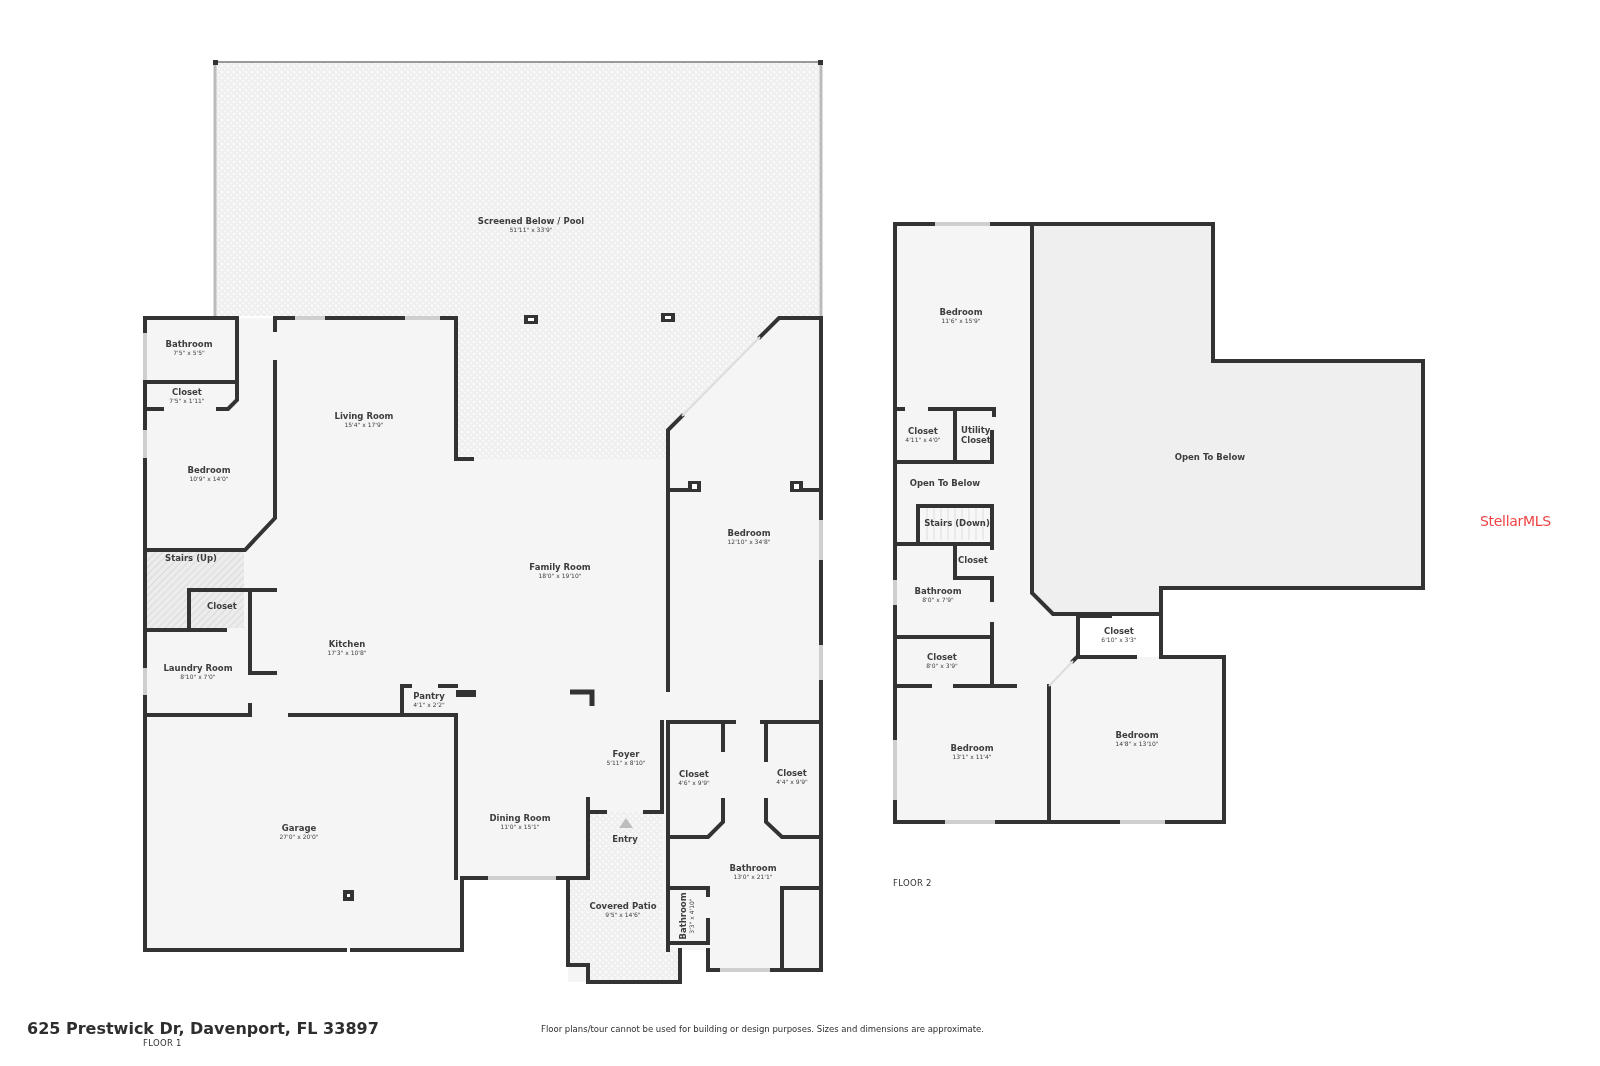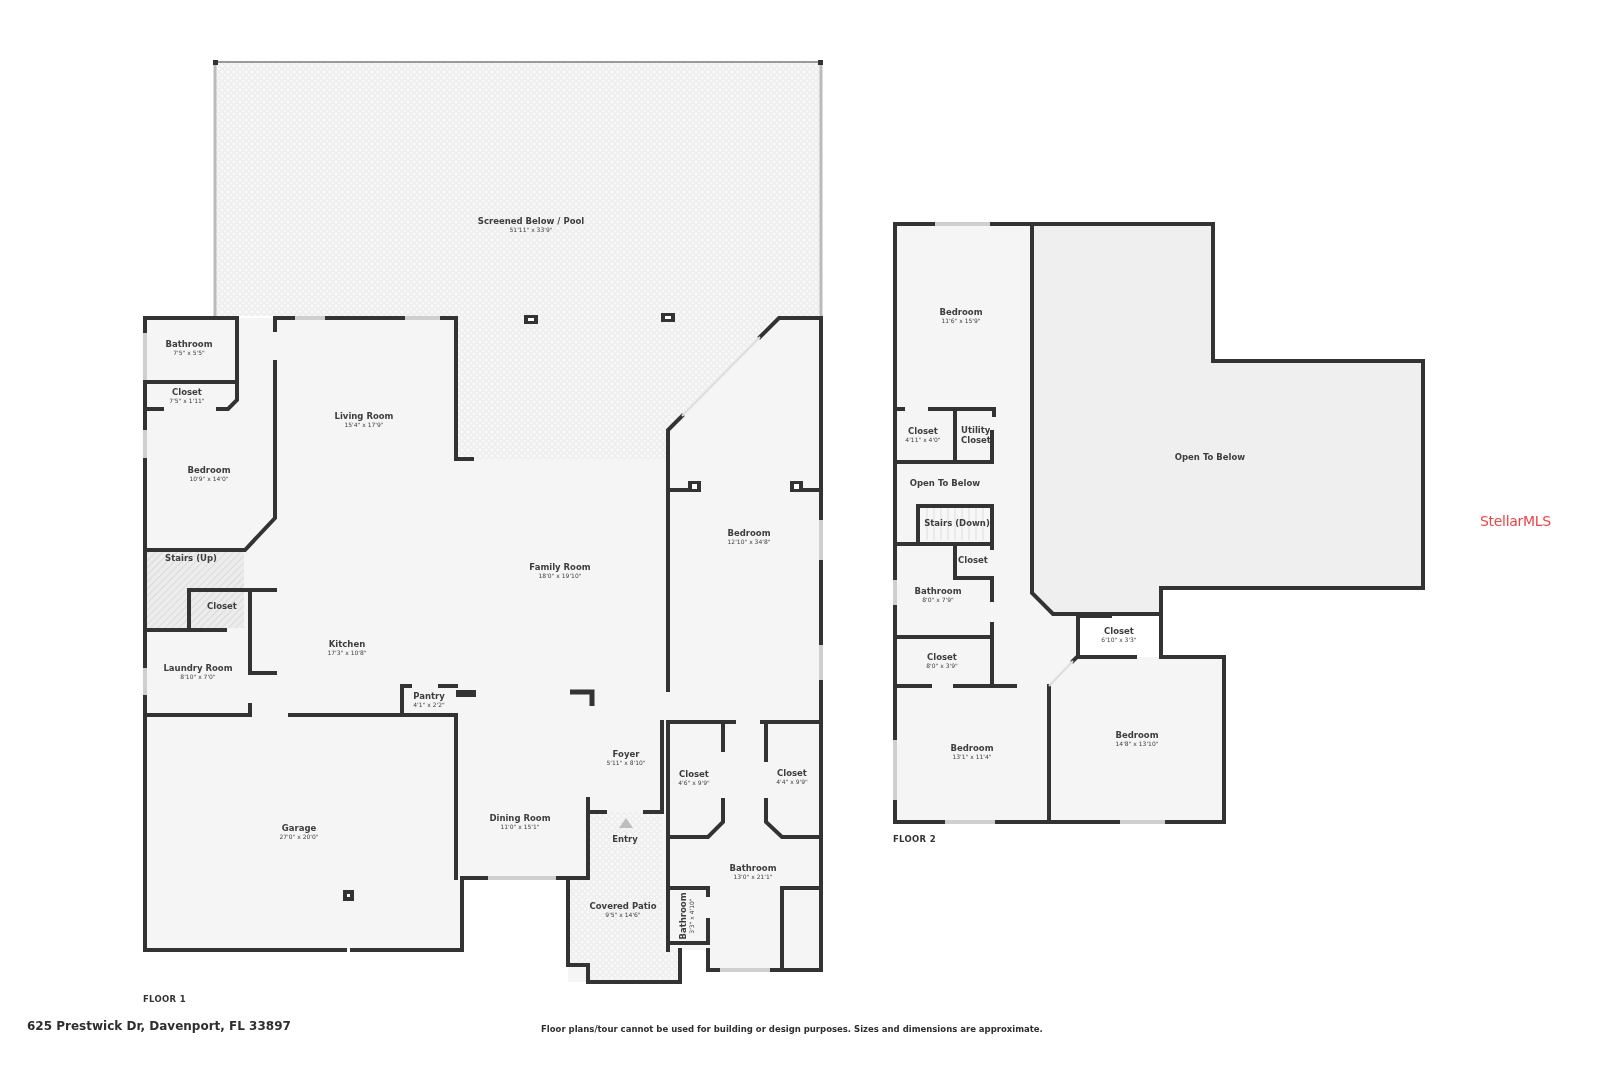--- a/index.html
+++ b/index.html
@@ -2,23 +2,23 @@
 <html><head>
 <meta charset="utf-8">
 <style>
   html,body{margin:0;padding:0;background:#ffffff;}
   body{width:1600px;height:1066px;position:relative;overflow:hidden;font-family:"DejaVu Sans","Liberation Sans",sans-serif;color:#3a3a3a;}
   svg.plan{position:absolute;left:0;top:0;}
   .lbl{position:absolute;transform:translate(-50%,-50%);text-align:center;white-space:nowrap;line-height:1.15;pointer-events:none;}
   .lbl .n{font-size:8.5px;font-weight:bold;color:#3d3d3d;display:block;}
   .lbl .d{font-size:6px;color:#3d3d3d;display:block;}
   .lbl.rot{transform:translate(-50%,-50%) rotate(-90deg);}
-  .floor-label{position:absolute;font-size:8.5px;font-weight:bold;color:#333;letter-spacing:.3px;}
-  .address{position:absolute;left:27px;top:1019px;font-size:12px;font-weight:bold;color:#2e2e2e;}
-  .disclaimer{position:absolute;left:541px;top:1024px;font-size:8.5px;font-weight:bold;color:#2e2e2e;}
+  .floor-label{position:absolute;font-size:8.5px;font-weight:normal;color:#333;letter-spacing:.3px;margin-top:44px;}
+  .address{position:absolute;left:27px;top:1019px;font-size:16px;font-weight:bold;color:#2e2e2e;}
+  .disclaimer{position:absolute;left:541px;top:1024px;font-size:8.5px;font-weight:normal;color:#2e2e2e;}
   .watermark{position:absolute;left:1480px;top:513px;font-size:14px;color:#ef4444;letter-spacing:-.3px;}
 </style>
 </head>
 <body>
 
 <svg class="plan" width="1600" height="1066" viewBox="0 0 1600 1066" xmlns="http://www.w3.org/2000/svg">
   <defs>
     <pattern id="tile" width="6" height="6" patternUnits="userSpaceOnUse">
       <rect width="6" height="6" fill="#f7f7f7"></rect>
       <circle cx="3" cy="3" r="2.2" fill="none" stroke="#e3e3e3" stroke-width="0.8"></circle>

